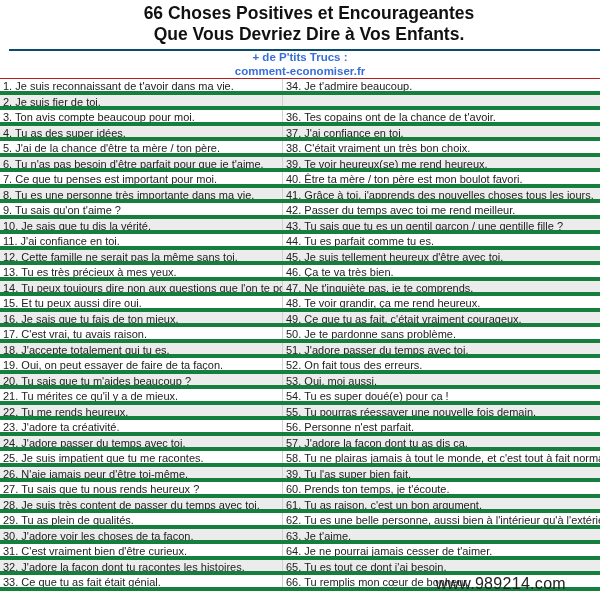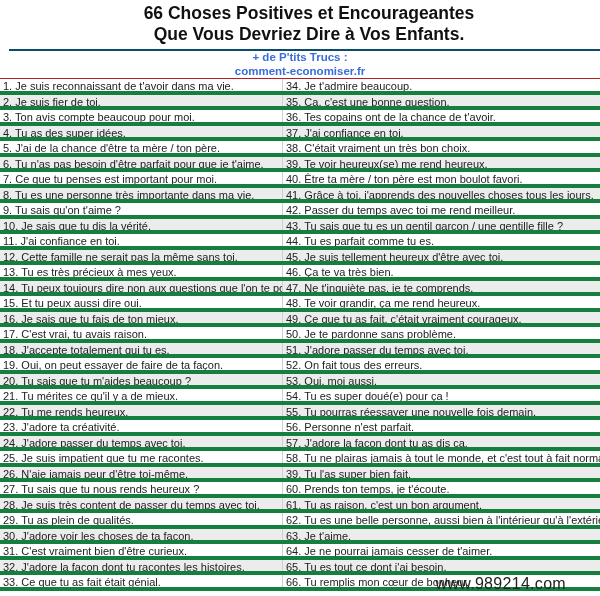--- a/index.html
+++ b/index.html
@@ -30,21 +30,20 @@
   <div>comment-economiser.fr</div>
 </div>
 
 <div class="table" id="phrase-table">
     <div class="row">
       <div class="cell left">1. Je suis reconnaissant de t'avoir dans ma vie.</div>
       <div class="cell right">34. Je t'admire beaucoup.</div>
     </div>
     <div class="row alt">
       <div class="cell left">2. Je suis fier de toi.</div>
-      <div class="cell right">35. Ça, c'est une bonne question.</div>
     </div>
     <div class="row">
       <div class="cell left">3. Ton avis compte beaucoup pour moi.</div>
       <div class="cell right">36. Tes copains ont de la chance de t'avoir.</div>
     </div>
     <div class="row alt">
       <div class="cell left">4. Tu as des super idées.</div>
       <div class="cell right">37. J'ai confiance en toi.</div>
     </div>
     <div class="row">

